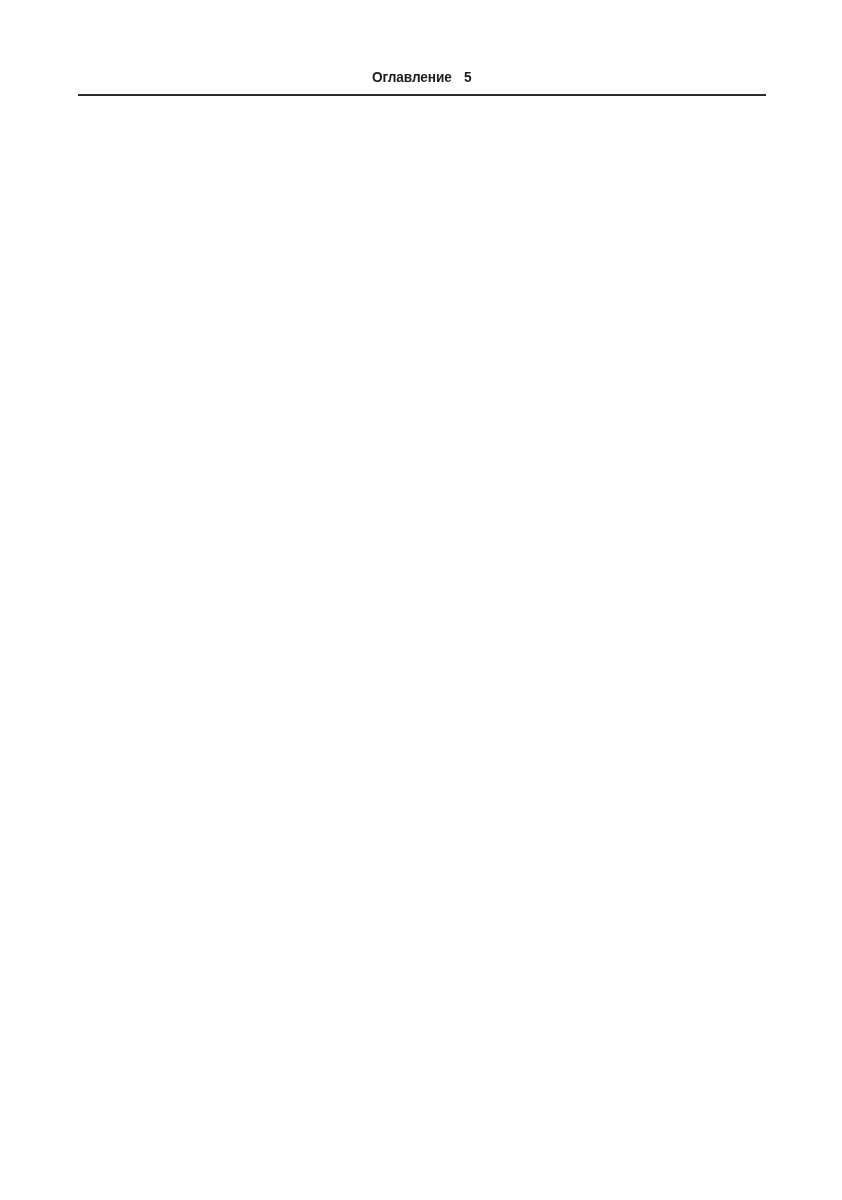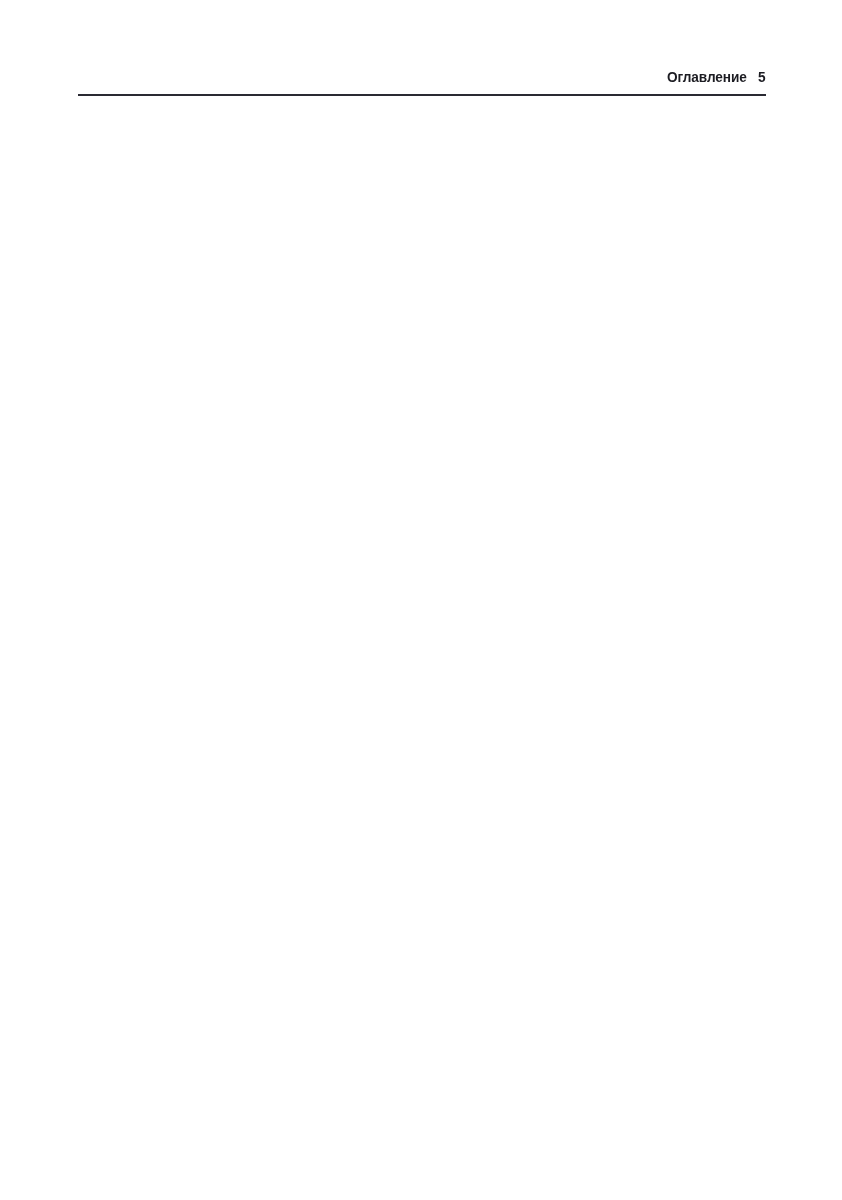--- a/index.html
+++ b/index.html
@@ -26,21 +26,21 @@
   }
 
   
   .running-head {
     position: absolute;
     left: 78px;
     top: 68px;
     width: 688px;
     display: flex;
     align-items: baseline;
-    justify-content: flex-end;
+    justify-content: center;
   }
   .running-head-title {
     font-family: "Liberation Sans", "DejaVu Sans", sans-serif;
     font-size: 15.5px;
     font-weight: 600;
     letter-spacing: -0.1px;
     transform: scaleX(0.88);
     transform-origin: left bottom;
     color: #1c1c22;
     white-space: nowrap;

